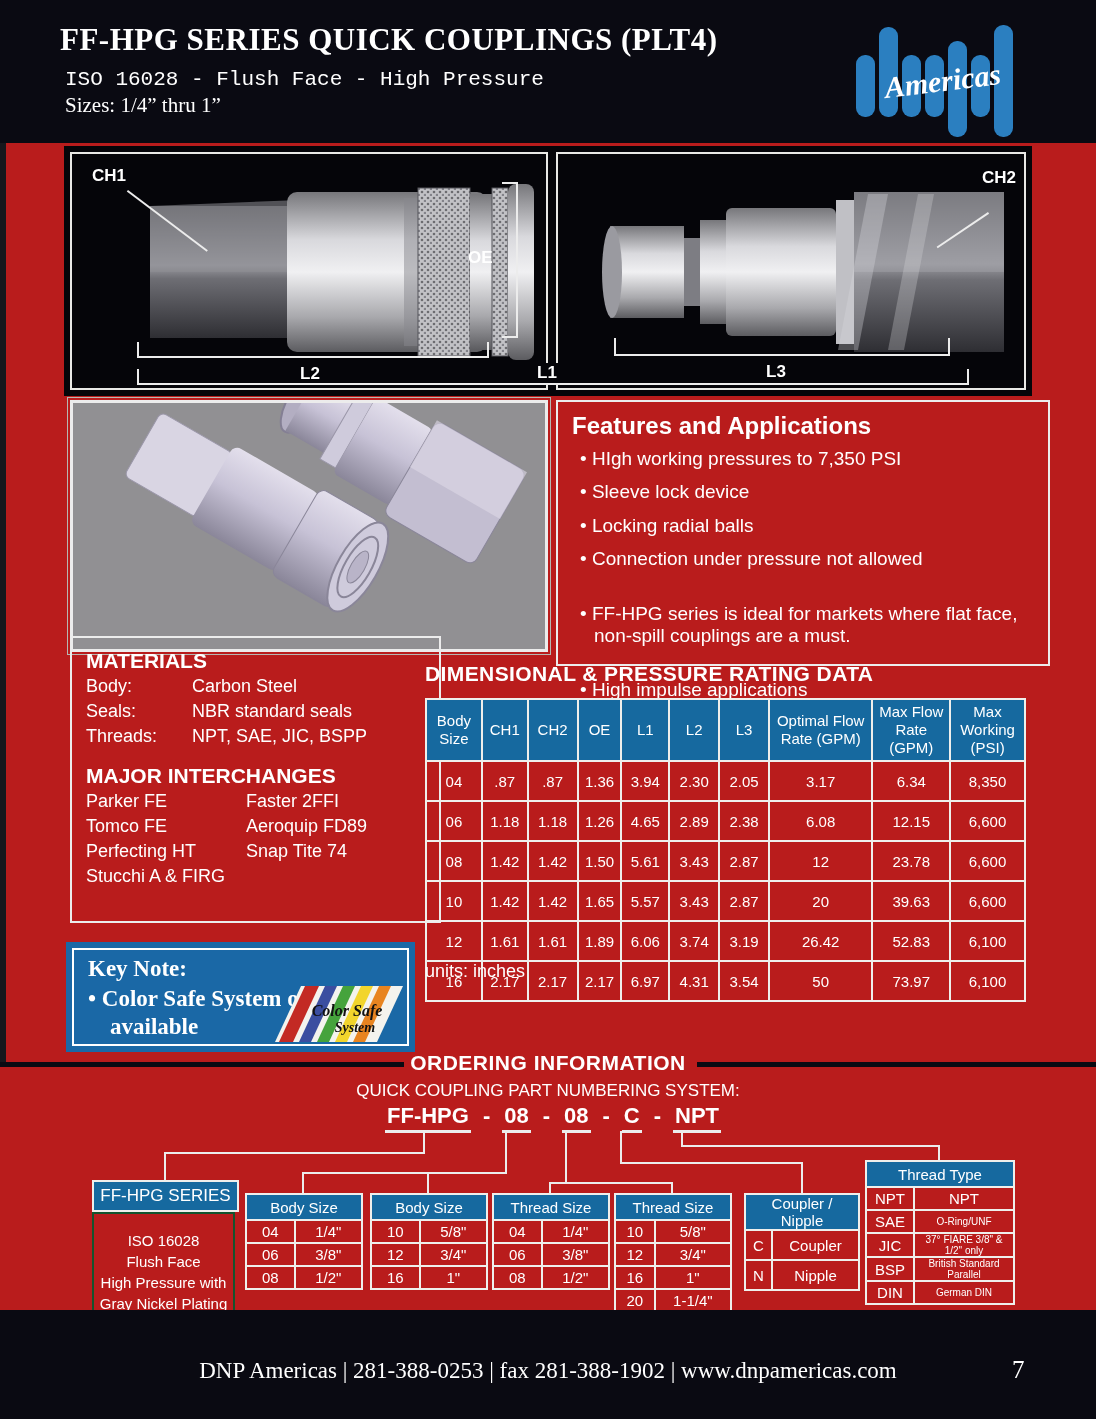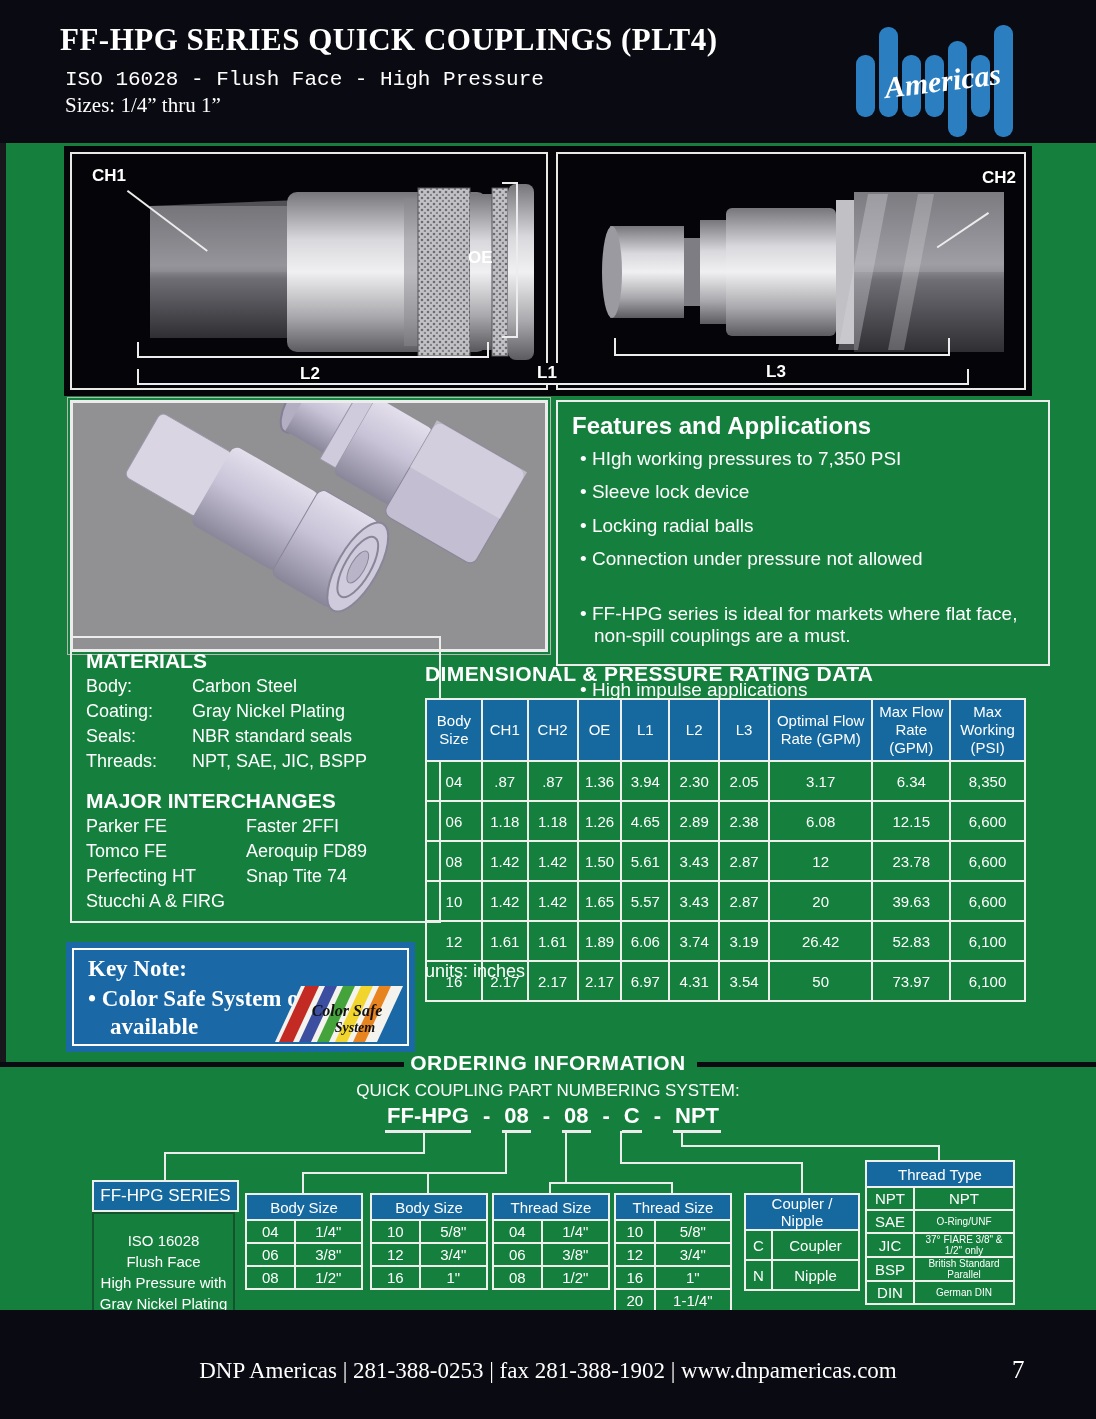--- a/index.html
+++ b/index.html
@@ -1,16 +1,16 @@
 <!DOCTYPE html>
 <html><head>
 <meta charset="utf-8">
 <style>
   html,body{margin:0;padding:0;background:#444;}
-  .page{position:relative;width:1096px;height:1419px;background:#15803d;overflow:hidden;
+  .page{position:relative;width:1096px;height:1419px;background:#b91c1c;overflow:hidden;
         font-family:"Liberation Sans",sans-serif;}
   
   .hdr{position:absolute;left:0;top:0;width:1096px;height:143px;background:#0a0a12;color:#fff;}
   .hdr-title{position:absolute;left:60px;top:22px;font-family:"Liberation Serif",serif;
              font-weight:bold;font-size:31px;letter-spacing:.5px;}
   .hdr-sub{position:absolute;left:65px;top:68px;font-family:Liberation Mono, monospace;font-size:21px;}
   .hdr-sizes{position:absolute;left:65px;top:93px;font-family:"Liberation Serif",serif;font-size:21px;}
   .hdr-logo{position:absolute;left:848px;top:5px;}
   
   .edge-strip{position:absolute;left:0;top:143px;width:6px;height:922px;background:#17171c;}
@@ -206,21 +206,20 @@
     <div class="feat-item"><span>•</span> <span>Sleeve lock device</span></div>
     <div class="feat-item"><span>•</span> <span>Locking radial balls</span></div>
     <div class="feat-item"><span>•</span> <span>Connection under pressure not allowed</span></div>
     <div class="feat-item tight"><span>•</span> <span>FF-HPG series is ideal for markets where flat face, non-spill couplings are a must.</span></div>
     <div class="feat-item tight"><span>•</span> <span>High impulse applications</span></div>
   </div>
 
   <div class="materials">
     <div class="mat-title">MATERIALS</div>
     <div class="mat-row"><span class="lbl">Body:</span><span>Carbon Steel</span></div>
-    <div class="mat-row"><span class="lbl">Coating:</span><span>Gray Nickel Plating</span></div>
     <div class="mat-row"><span class="lbl">Seals:</span><span>NBR standard seals</span></div>
     <div class="mat-row"><span class="lbl">Threads:</span><span>NPT, SAE, JIC, BSPP</span></div>
     <div class="mat-gap"></div>
     <div class="mat-title">MAJOR INTERCHANGES</div>
     <div class="int-row"><span class="c1">Parker FE</span><span>Faster 2FFI</span></div>
     <div class="int-row"><span class="c1">Tomco FE</span><span>Aeroquip FD89</span></div>
     <div class="int-row"><span class="c1">Perfecting HT</span><span>Snap Tite 74</span></div>
     <div class="int-row"><span class="c1">Stucchi A &amp; FIRG</span><span></span></div>
   </div>
 

